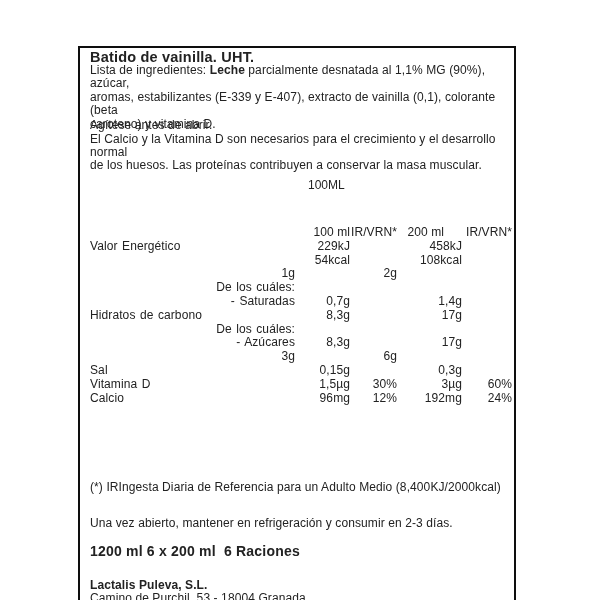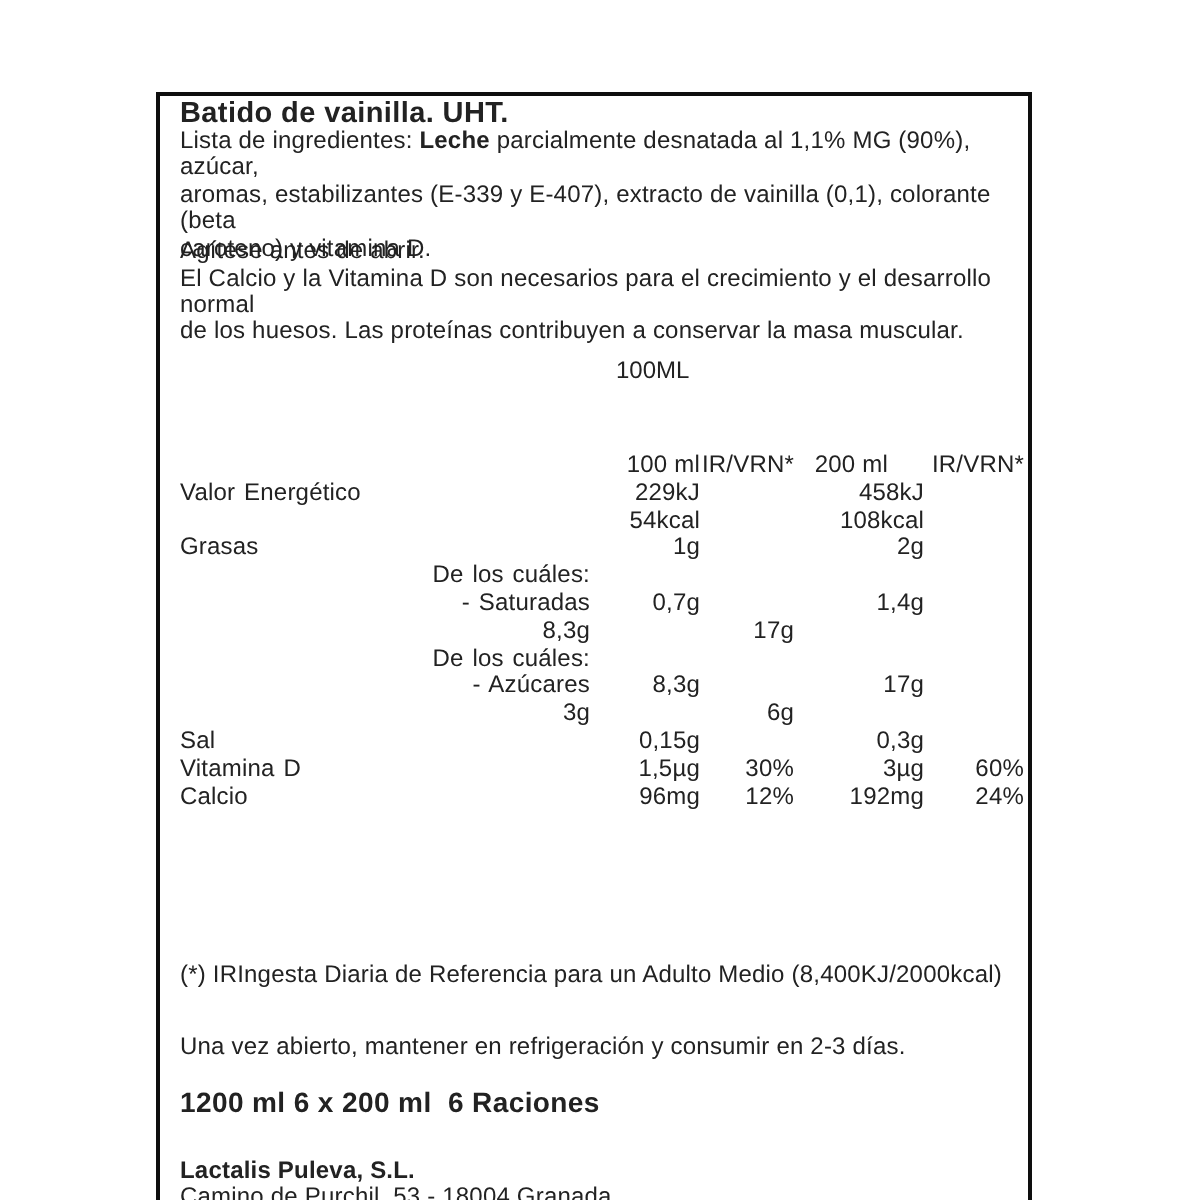--- a/index.html
+++ b/index.html
@@ -114,41 +114,41 @@
     <span class="p2"></span>
   </div>
           <div class="nrow">
     <span class="lab"></span>
     <span class="v1">54kcal</span>
     <span class="p1"></span>
     <span class="v2">108kcal</span>
     <span class="p2"></span>
   </div>
           <div class="nrow">
-    <span class="lab">Grasas</span>
     <span class="v1">1g</span>
     <span class="p1"></span>
     <span class="v2">2g</span>
     <span class="p2"></span>
   </div>
           <div class="nrow indent">
     <span class="lab">De los cuáles:</span>
     <span class="v1"></span>
     <span class="p1"></span>
     <span class="v2"></span>
     <span class="p2"></span>
   </div>
           <div class="nrow indent">
     <span class="lab">- Saturadas</span>
     <span class="v1">0,7g</span>
     <span class="p1"></span>
     <span class="v2">1,4g</span>
     <span class="p2"></span>
   </div>
           <div class="nrow">
+    <span class="lab">Hidratos de carbono</span>
     <span class="v1">8,3g</span>
     <span class="p1"></span>
     <span class="v2">17g</span>
     <span class="p2"></span>
   </div>
           <div class="nrow indent">
     <span class="lab">De los cuáles:</span>
     <span class="v1"></span>
     <span class="p1"></span>
     <span class="v2"></span>

